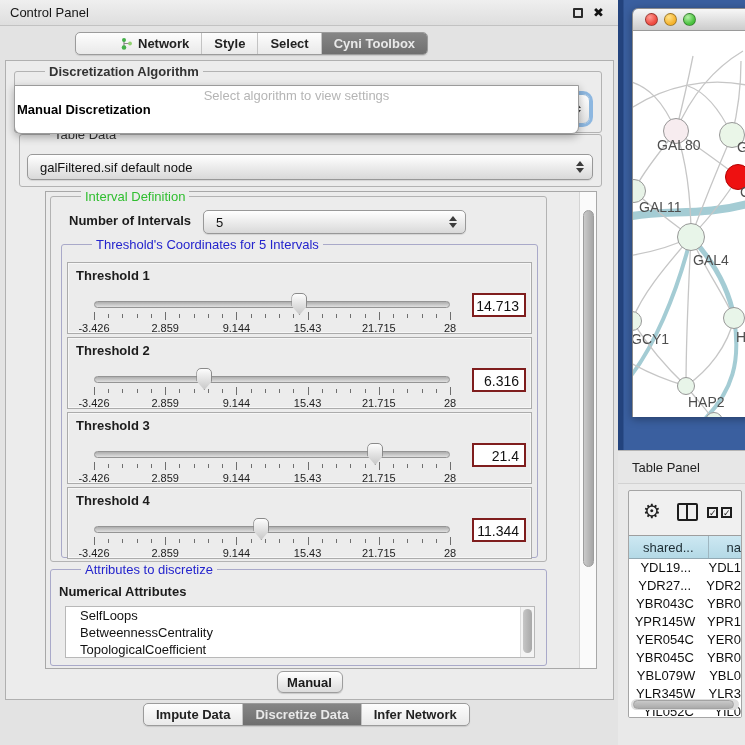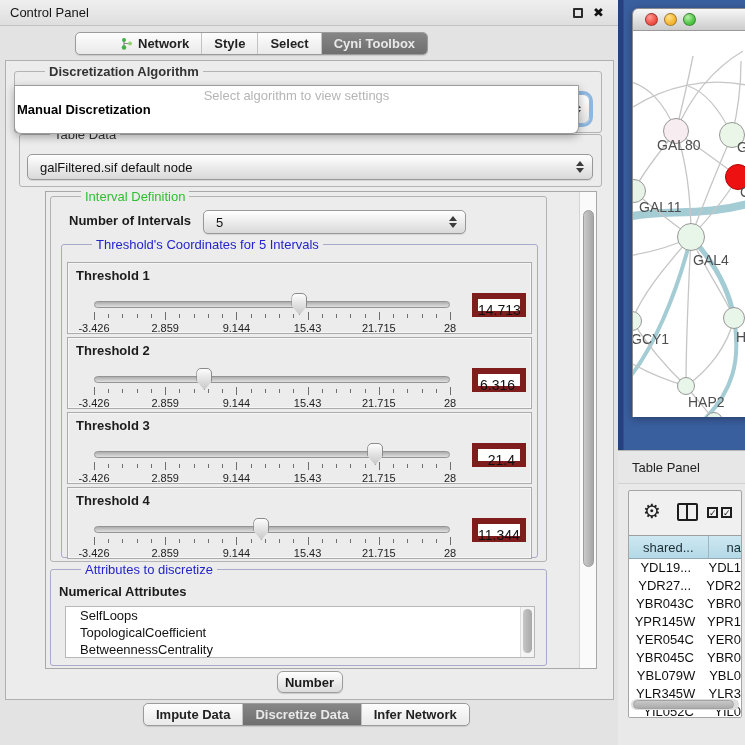--- a/index.html
+++ b/index.html
@@ -85,21 +85,21 @@
   .slider-thumb { position:absolute; top:-2px; width:16px; height:22px; margin-left:-8px;
     background:linear-gradient(#fdfdfd,#c9c9c9); border:1px solid #8a8a8a;
     clip-path:polygon(8% 0,92% 0,100% 18%,100% 58%,50% 100%,0 58%,0 18%);
     border-radius:5px; }
   .slider-ticks { position:absolute; left:0; top:17px; width:100%; height:9px; }
   .tick { position:absolute; width:1px; background:#6e6e6e; top:2px; height:4px; }
   .tick.major { top:0; height:8px; }
   .slider-scale { position:absolute; left:0; top:27px; width:100%; height:12px; }
   .scale-label { position:absolute; transform:translateX(-50%); font-size:11px; color:#1d1d1d; white-space:nowrap; }
   .value-field { position:absolute; left:404px; top:30px; width:54px; height:24px; background:#fff;
-    border:6px solid #7f1d1d; text-align:right; padding:3px 5px 0 0; font-size:14px; color:#111; }
+    border:2px solid #7f1d1d; text-align:right; padding:3px 5px 0 0; font-size:14px; color:#111; }
 
   .attr-group { left:4px; top:377px; width:497px; height:97px; border-color:#a9a9c9; }
   .attr-subtitle { position:absolute; left:8px; top:14px; font-weight:bold; }
   .listbox { position:absolute; left:14px; top:36px; width:470px; height:52px; background:#fff;
     border:1px solid #b8b8b8; overflow:hidden; }
   .list-item { padding-left:14px; height:17px; line-height:17px; color:#121212; }
   .list-scrollbar { position:absolute; right:0; top:0; width:14px; height:100%;
     background:#f4f4f4; border-left:1px solid #dddddd; }
   .list-scroll-thumb { position:absolute; left:2px; top:2px; width:9px; height:44px; border-radius:5px;
     background:linear-gradient(90deg,#c6c6c6,#a8a8a8); }
@@ -415,36 +415,36 @@
               </div>
           </div>
         </div>
 
         <div class="group attr-group">
           <span class="group-legend legend-blue">Attributes to discretize</span>
           <span class="attr-subtitle">Numerical Attributes</span>
           <div class="listbox">
             <div id="attrList">
                 <div class="list-item">SelfLoops</div>
+                <div class="list-item">BetweennessCentrality</div>
                 <div class="list-item">TopologicalCoefficient</div>
-                <div class="list-item">BetweennessCentrality</div>
               </div>
             <div class="list-scrollbar">
               <div class="list-scroll-thumb"></div>
             </div>
           </div>
         </div>
 
         <div class="vscrollbar">
           <div class="vscroll-thumb"></div>
         </div>
       </div>
 
       <div class="apply-row">
-        <button class="apply-button">Number</button>
+        <button class="apply-button">Manual</button>
       </div>
     </div>
 
     <div class="tab-group bottom-tabs" id="bottomTabs">
         <span class="tab-seg">
           <span>Impute Data</span>
         </span>
         <span class="tab-seg selected">
           <span>Discretize Data</span>
         </span>

